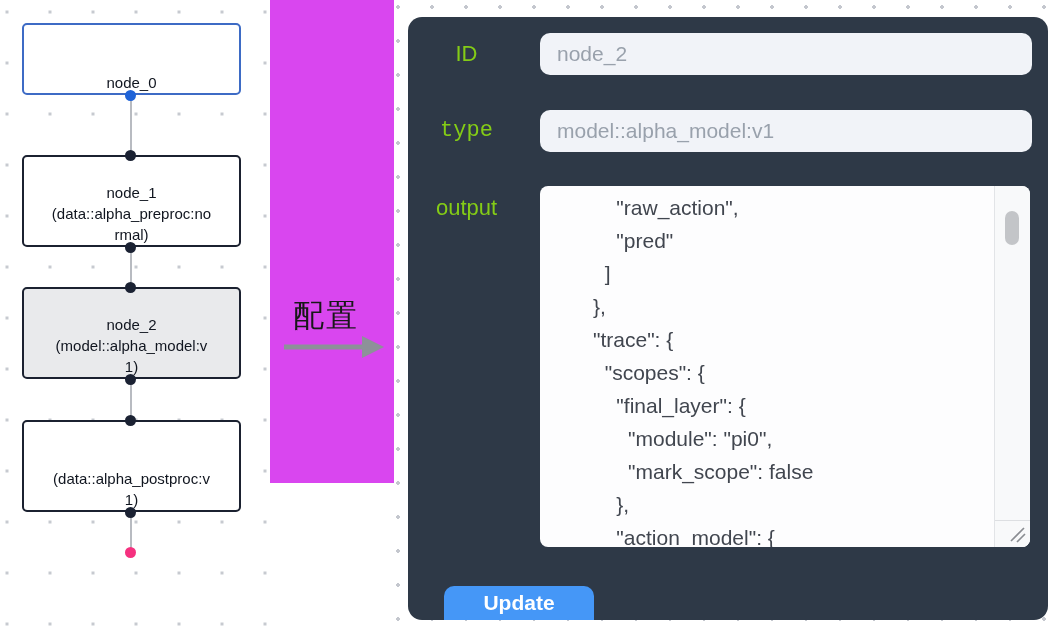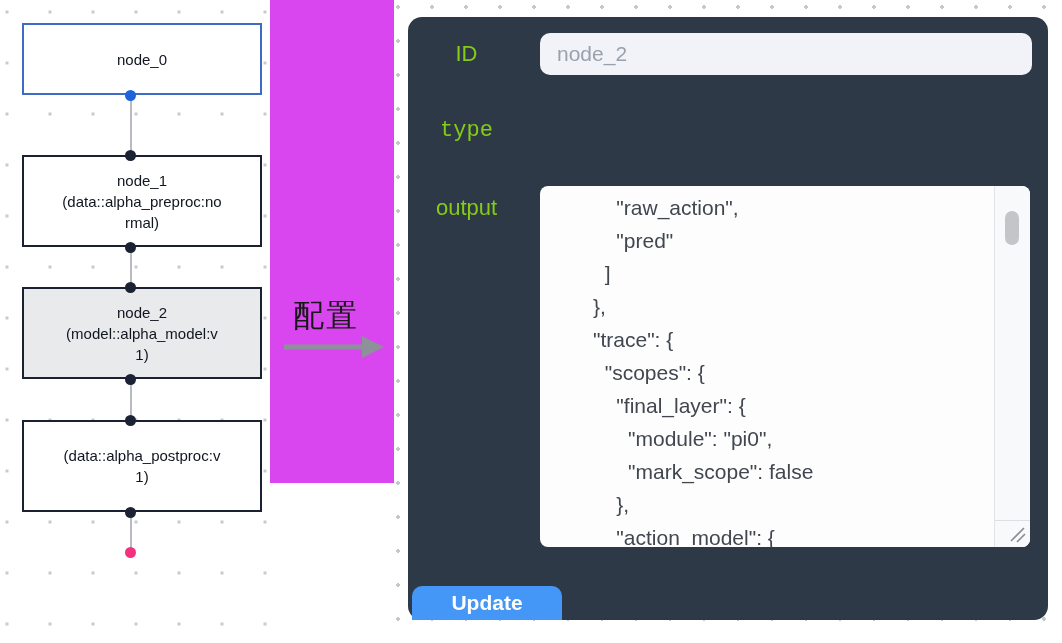--- a/index.html
+++ b/index.html
@@ -6,23 +6,23 @@
   html,body { width:1062px; height:643px; background:#ffffff; overflow:hidden;
               font-family:"Liberation Sans", sans-serif; }
 
   
   .flow-canvas{
     position:absolute; left:0; top:0; width:270px; height:643px;
     background-image:radial-gradient(circle, #c7cad0 1.6px, transparent 1.7px);
     background-size:43px 51px; background-position:28.5px 37.5px;
   }
   .node{
-    position:absolute; left:22px; width:240px; background:#ffffff;
-    border:2px solid #1b2130; border-radius:0;
-    display:flex; flex-direction:column; justify-content:center;
+    position:absolute; left:22px; width:219px; background:#ffffff;
+    border:2px solid #1b2130; border-radius:5px;
+    display:flex; flex-direction:column; justify-content:flex-end;
     text-align:center; color:#10151f; font-size:15px; line-height:21px;
   }
   .node-sub{ max-width:164px; margin:0 auto; word-break:break-all; }
   .node-input    { border-color:#3d6bc5; }
   .node-selected { border-width:2.5px; background:#e9eaec; }
   .node-output   { border-color:#ee4c8e; }
   .edge{ position:absolute; left:129.5px; width:2px; background:#b8bbc1; }
   .handle{ position:absolute; left:125px; width:11px; height:11px; border-radius:50%;
            background:#1b2233; z-index:3; }
   .handle-blue { background:#1f63d8; }
@@ -81,21 +81,21 @@
     position:absolute; left:10px; top:25px; width:14px; height:34px;
     border-radius:7px; background:#c3c5c8;
   }
   .scroll-corner{
     position:absolute; left:0; right:0; bottom:0; height:27px;
     border-top:1px solid #dddfe2; background:#f8f9fa;
   }
   .resize-icon{ position:absolute; right:3px; bottom:3px; }
 
   .update-button{
-    position:absolute; left:4px; bottom:0; width:150px; height:34px;
+    position:absolute; left:36px; bottom:0; width:150px; height:34px;
     background:#4597f7; border:none; border-radius:10px 10px 0 0;
     color:#ffffff; font-size:21px; font-weight:600;
     font-family:"Liberation Sans", sans-serif; cursor:pointer;
   }
 </style>
 </head>
 <body>
 
 <div class="flow-canvas">
 
@@ -142,20 +142,21 @@
 </div>
 
 <div class="right-canvas"></div>
 
 <div class="config-panel">
 
   <div class="field-label lbl-id">ID</div>
   <input class="text-input in-id" readonly="" value="node_2" style="">
 
   <div class="field-label lbl-type">type</div>
+  <input class="text-input in-type" readonly="" value="model::alpha_model:v1" style="">
 
   <div class="field-label lbl-config">output</div>
 
   <div class="config-editor">
     <div class="config-text">          "raw_action",
           "pred"
         ]
       },
       "trace": {
         "scopes": {

